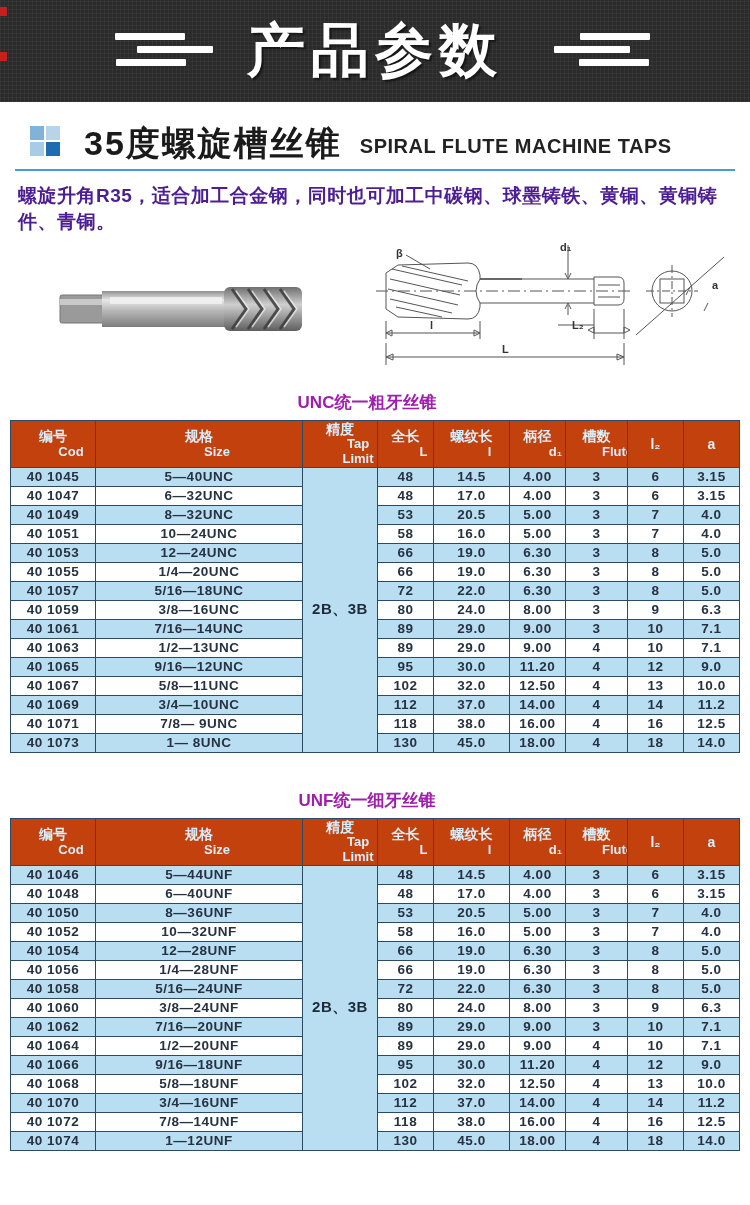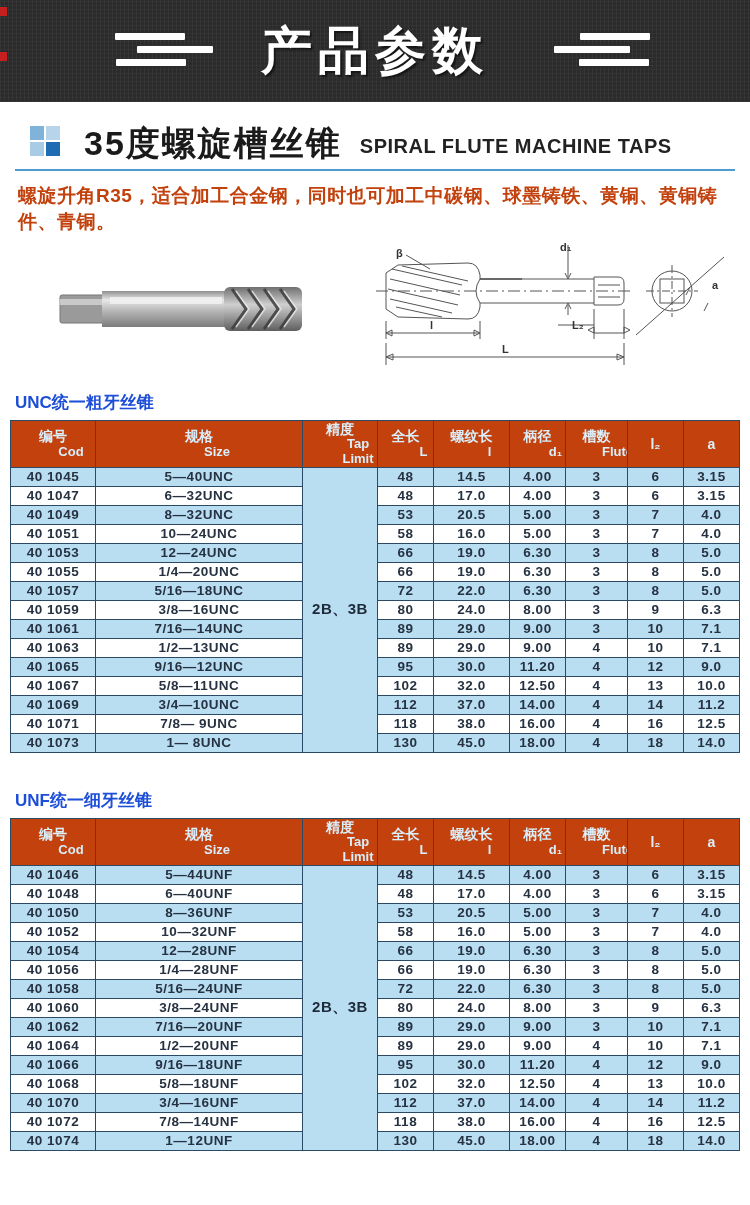--- a/index.html
+++ b/index.html
@@ -6,21 +6,21 @@
   .page{position:relative;width:750px;height:1205px;margin:0 auto;background:#ffffff;
         font-family:"Liberation Sans","DejaVu Sans",sans-serif;overflow:hidden;}
 
   
   .banner{position:relative;width:750px;height:102px;
     background:
       repeating-linear-gradient(90deg, rgba(255,255,255,0.04) 0 1px, rgba(0,0,0,0) 1px 4px),
       repeating-linear-gradient(0deg, rgba(255,255,255,0.03) 0 1px, rgba(0,0,0,0) 1px 4px),
       #2b2b2b;
     display:flex;align-items:center;justify-content:center;}
-  .banner-title{color:#ffffff;font-size:51px;font-weight:900;letter-spacing:6px;
+  .banner-title{color:#ffffff;font-size:58px;font-weight:900;letter-spacing:6px;
     margin:0;text-shadow:2px 2px 2px rgba(0,0,0,0.55);}
   .deco{position:absolute;top:33px;width:120px;height:36px;}
   .deco .bar{position:absolute;height:7px;background:#ffffff;border-radius:1px;}
   .deco-left{left:115px;}
   .deco-left .b1{left:0;top:0;width:70px;}
   .deco-left .b2{left:22px;top:13px;width:76px;}
   .deco-left .b3{left:1px;top:26px;width:70px;}
   .deco-right{left:552px;}
   .deco-right .b1{left:28px;top:0;width:70px;}
   .deco-right .b2{left:2px;top:13px;width:76px;}
@@ -34,40 +34,40 @@
   .squares-icon{position:relative;width:32px;height:32px;margin-right:22px;margin-bottom:2px;}
   .squares-icon i{position:absolute;width:14px;height:14px;display:block;}
   .squares-icon .s1{left:0;top:0;background:#7fb3da;}
   .squares-icon .s2{left:16px;top:0;background:#b7d4ea;}
   .squares-icon .s3{left:0;top:16px;background:#a9cce6;}
   .squares-icon .s4{left:16px;top:16px;background:#1e6db3;}
   .sec-title-cn{font-size:34px;font-weight:900;color:#1a1a1a;margin:0;letter-spacing:2px;line-height:1;}
   .sec-title-en{font-size:20px;font-weight:700;color:#222;margin:0 0 2px 18px;letter-spacing:0.5px;}
   .blue-rule{height:0;border:none;border-top:2px solid #4d9ccf;margin:9px 15px 0 15px;}
 
-  .desc{margin:12px 15px 0 18px;font-size:19px;font-weight:900;color:#c2410c;letter-spacing:0.5px;}
+  .desc{margin:12px 15px 0 18px;font-size:19px;font-weight:900;color:#4c1d95;letter-spacing:0.5px;}
 
   
   .figures{position:relative;height:130px;margin-top:10px;}
   .tap-photo{position:absolute;left:52px;top:8px;}
   .tap-diagram{position:absolute;left:372px;top:-6px;}
   .dim-text{font-size:11px;font-weight:700;fill:#333;font-family:"Liberation Sans",sans-serif;}
   .dline{stroke:#555;stroke-width:1;fill:none;}
 
   
   .coating{margin:14px 15px 0 55px;color:#111;}
   .coating p{margin:0 0 6px 0;font-size:15.5px;font-weight:900;letter-spacing:0.3px;}
   .coating .en{font-weight:700;}
   .conform-row span{display:inline-block;}
   .conform-row .c1{width:260px;}
   .conform-row .c2{width:180px;}
 
   
-  .table-caption{width:720px;margin:0 auto;text-align:left;padding-right:16px;box-sizing:border-box;
-    font-size:17px;font-weight:900;color:#1d4ed8;}
+  .table-caption{width:720px;margin:0 auto;text-align:center;padding-right:16px;box-sizing:border-box;
+    font-size:17px;font-weight:900;color:#a21caf;}
   .cap1{margin-top:16px;margin-bottom:6px;}
   .cap2{margin-top:36px;margin-bottom:6px;}
   table.spec-table{width:720px;margin:0 auto;border-collapse:collapse;table-layout:fixed;}
   .spec-table th,.spec-table td{border:1px solid #2a4a66;padding:0;text-align:center;overflow:hidden;}
   .spec-table th{background:#c2410c;color:#d9effc;height:44px;font-weight:700;}
   .th-stack{display:flex;flex-direction:column;justify-content:center;line-height:1.15;height:100%;}
   .th-top{font-size:14px;}
   .th-bot{font-size:13px;padding-left:36px;}
   .spec-table td{height:18px;font-size:13.5px;font-weight:700;color:#263241;letter-spacing:0.5px;}
   .spec-table tr.odd td{background:#b9def2;}

